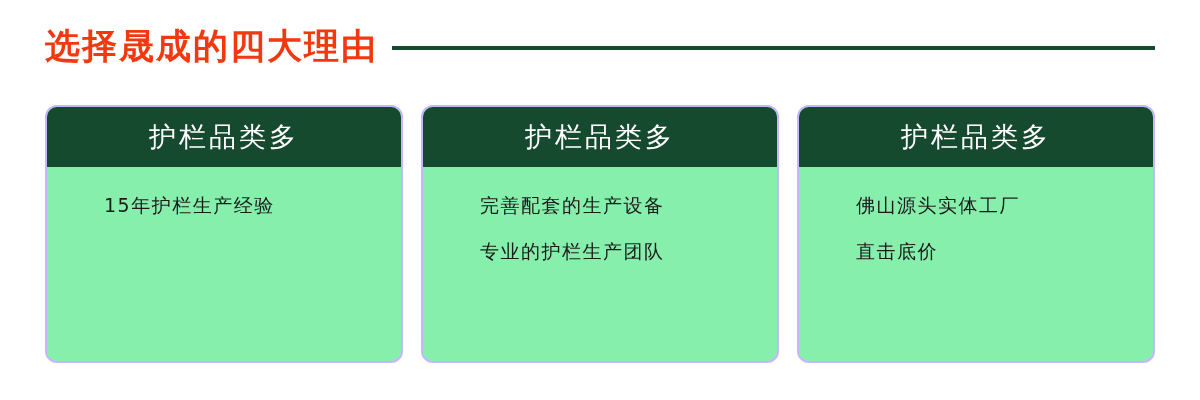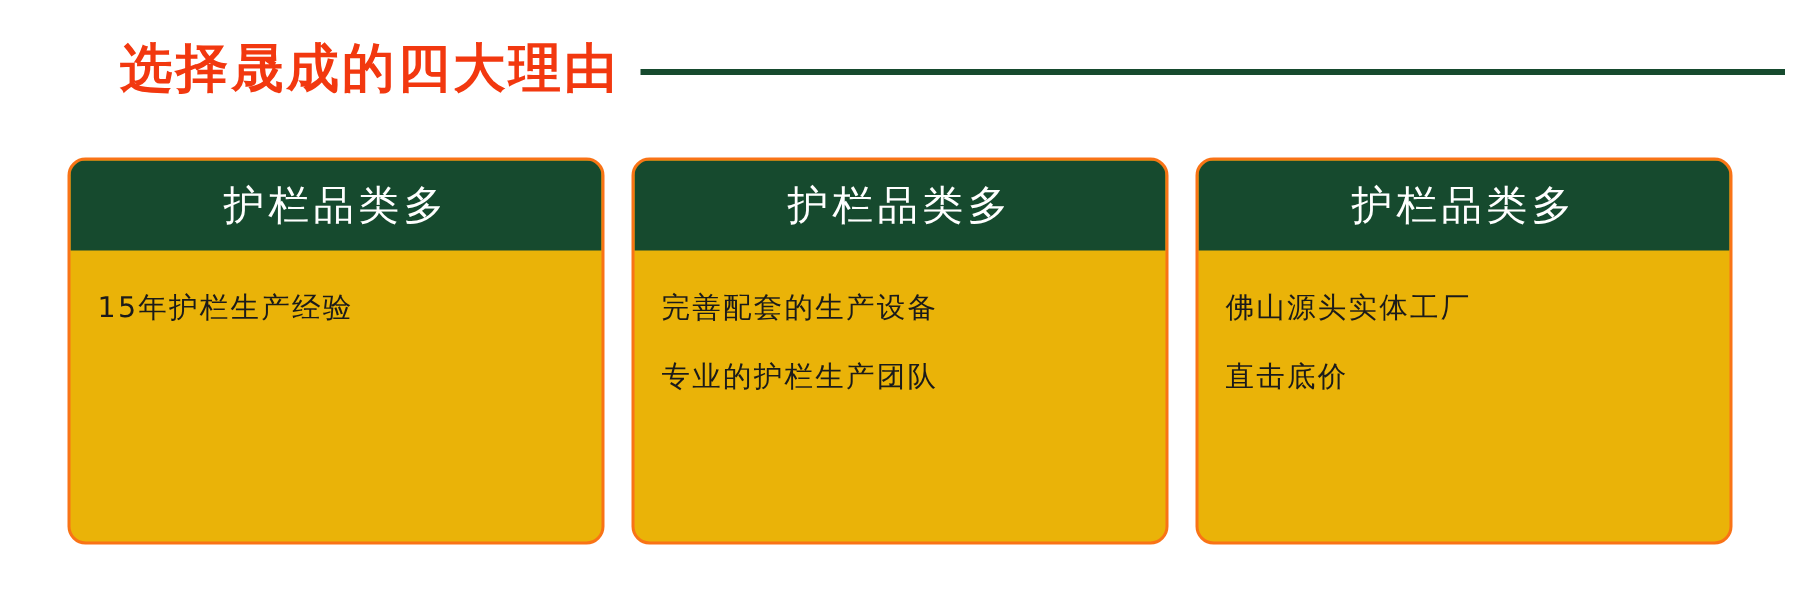--- a/index.html
+++ b/index.html
@@ -22,21 +22,20 @@
 
   
   .heading-row {
     position: absolute;
     left: 45px;
     top: 18px;
     width: 1110px;
     height: 56px;
     display: flex;
     align-items: center;
-    margin-left: 35px;
   }
   .heading-title {
     font-size: 35px;
     font-weight: bold;
     color: #f2380f;
     letter-spacing: 2px;
     line-height: 1;
     white-space: nowrap;
     flex: 0 0 auto;
   }
@@ -55,42 +54,43 @@
     top: 105px;
     width: 1110px;
     height: 258px;
     display: flex;
     gap: 18px;
   }
   .card {
     flex: 1 1 0;
     display: flex;
     flex-direction: column;
-    border: 2px solid #f97316;
+    border: 2px solid #c4b5fd;
     border-radius: 12px;
-    background: #eab308;
+    background: #86efac;
     box-sizing: border-box;
     overflow: hidden;
   }
   .card-header {
     background: #164a2e;
     color: #ffffff;
     height: 60px;
     display: flex;
     align-items: center;
     justify-content: center;
     font-size: 27px;
     letter-spacing: 3px;
     flex: 0 0 auto;
     box-sizing: border-box;
   }
   .card-body {
     flex: 1 1 auto;
     padding: 26px 17px 10px 18px;
     box-sizing: border-box;
+    margin-left: 39px;
   }
   .card-line {
     font-size: 19px;
     color: #1a1a1a;
     letter-spacing: 1.5px;
     line-height: 1.28;
     margin-bottom: 22px;
     white-space: pre-line;
   }
   .card-line:last-child {

